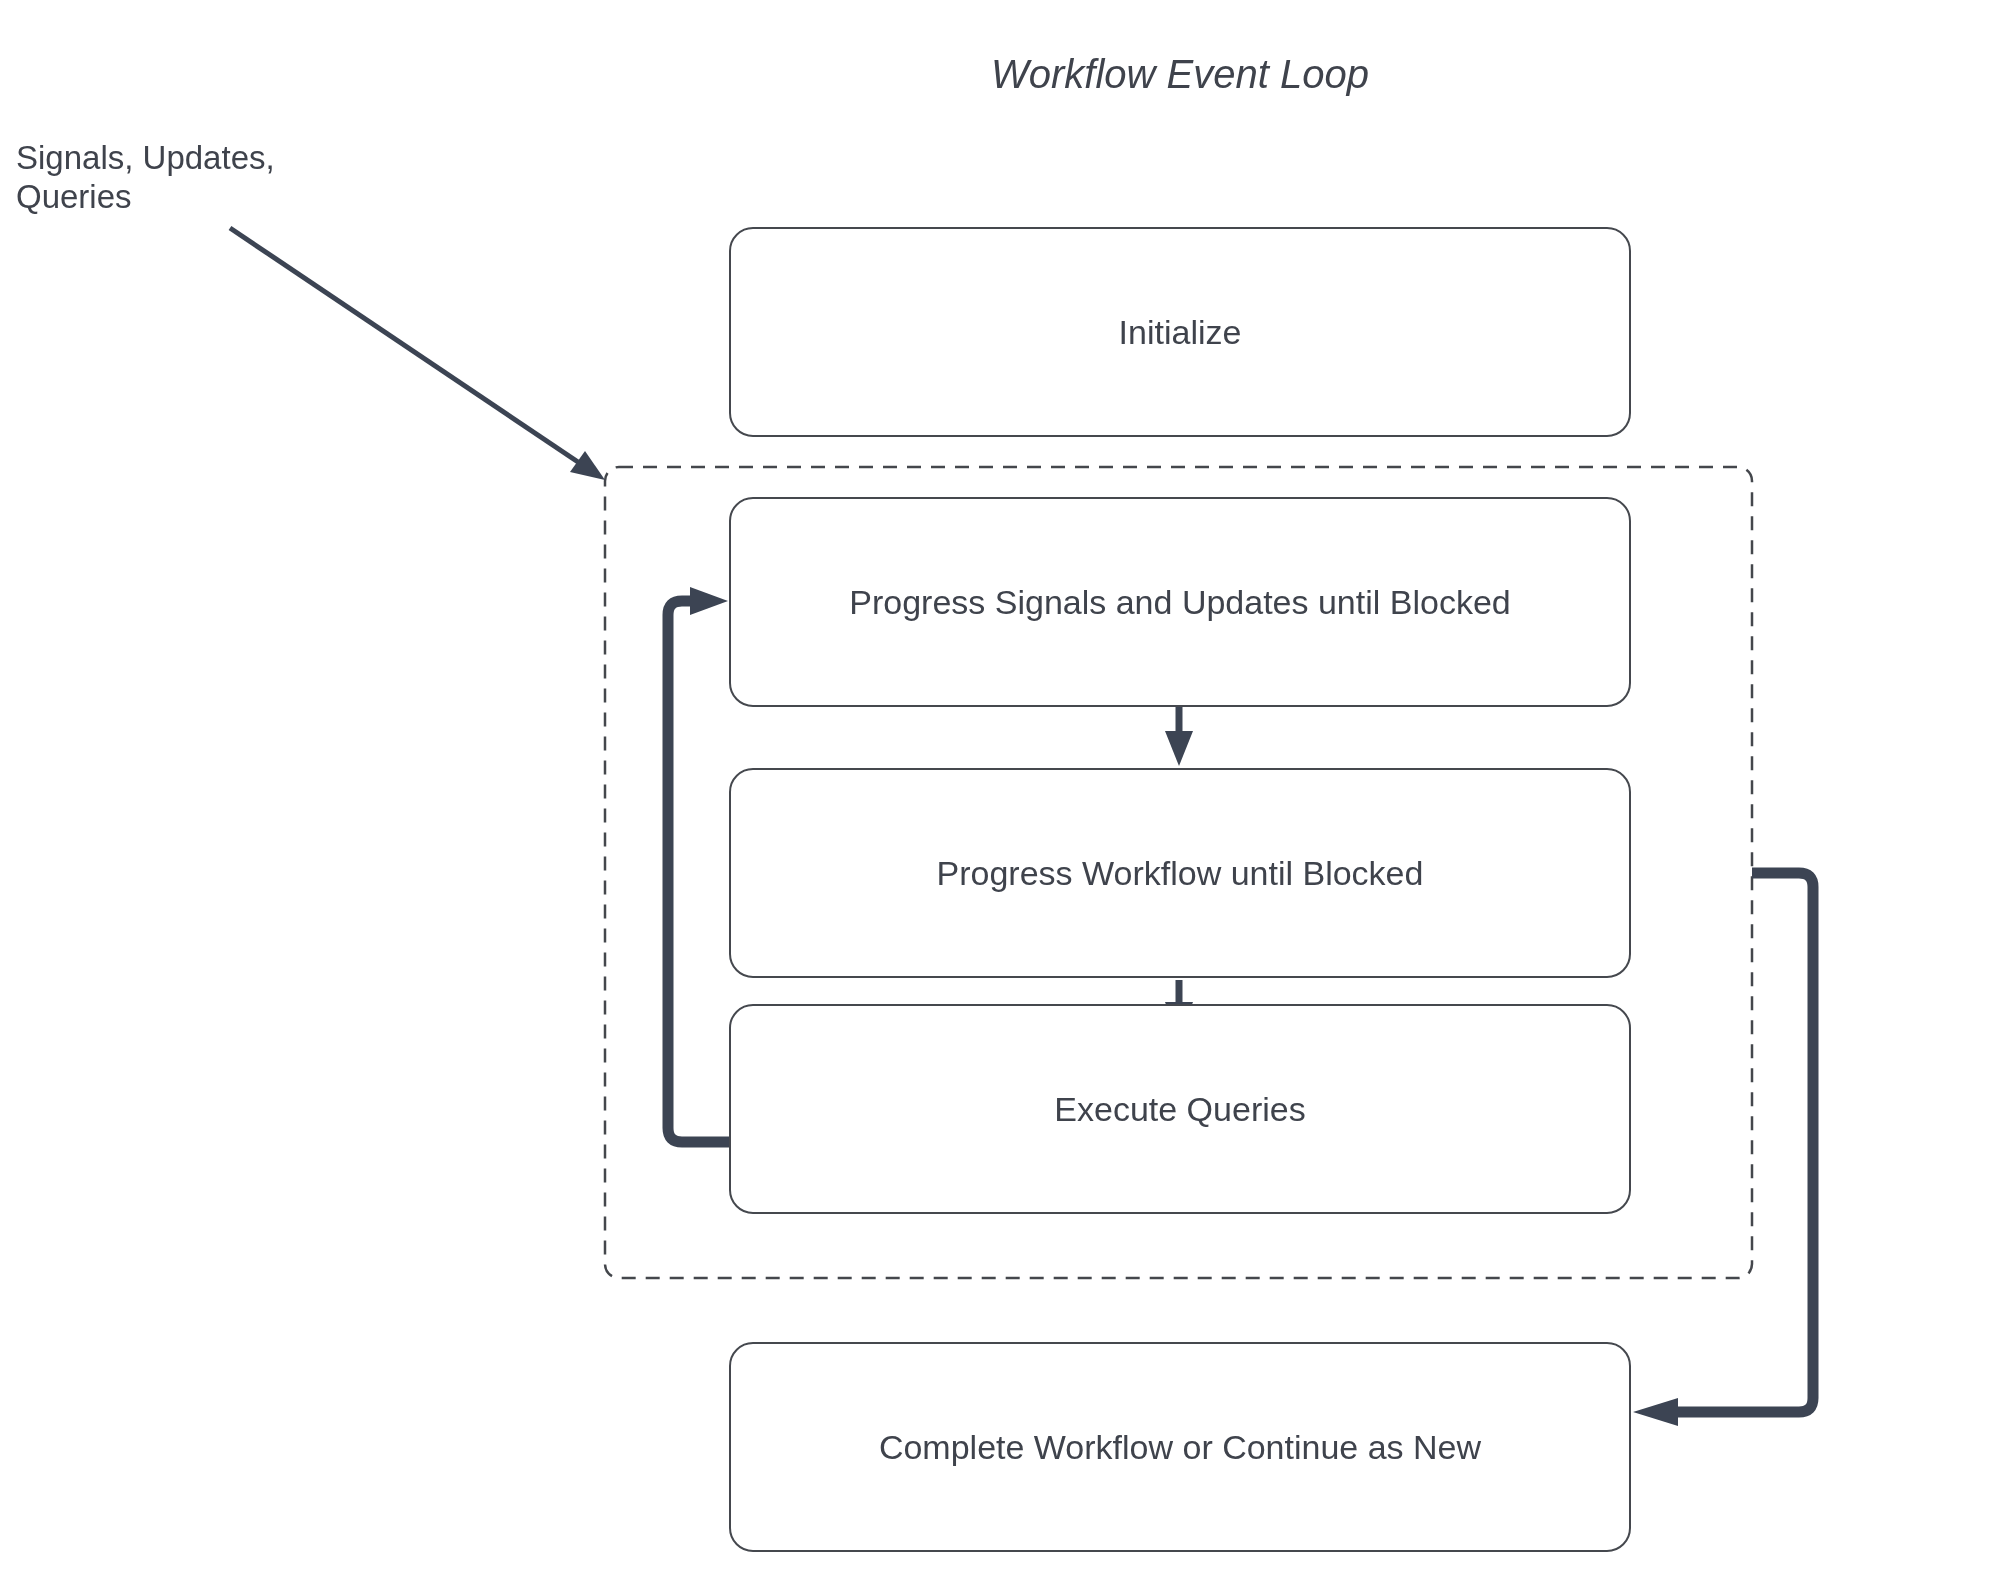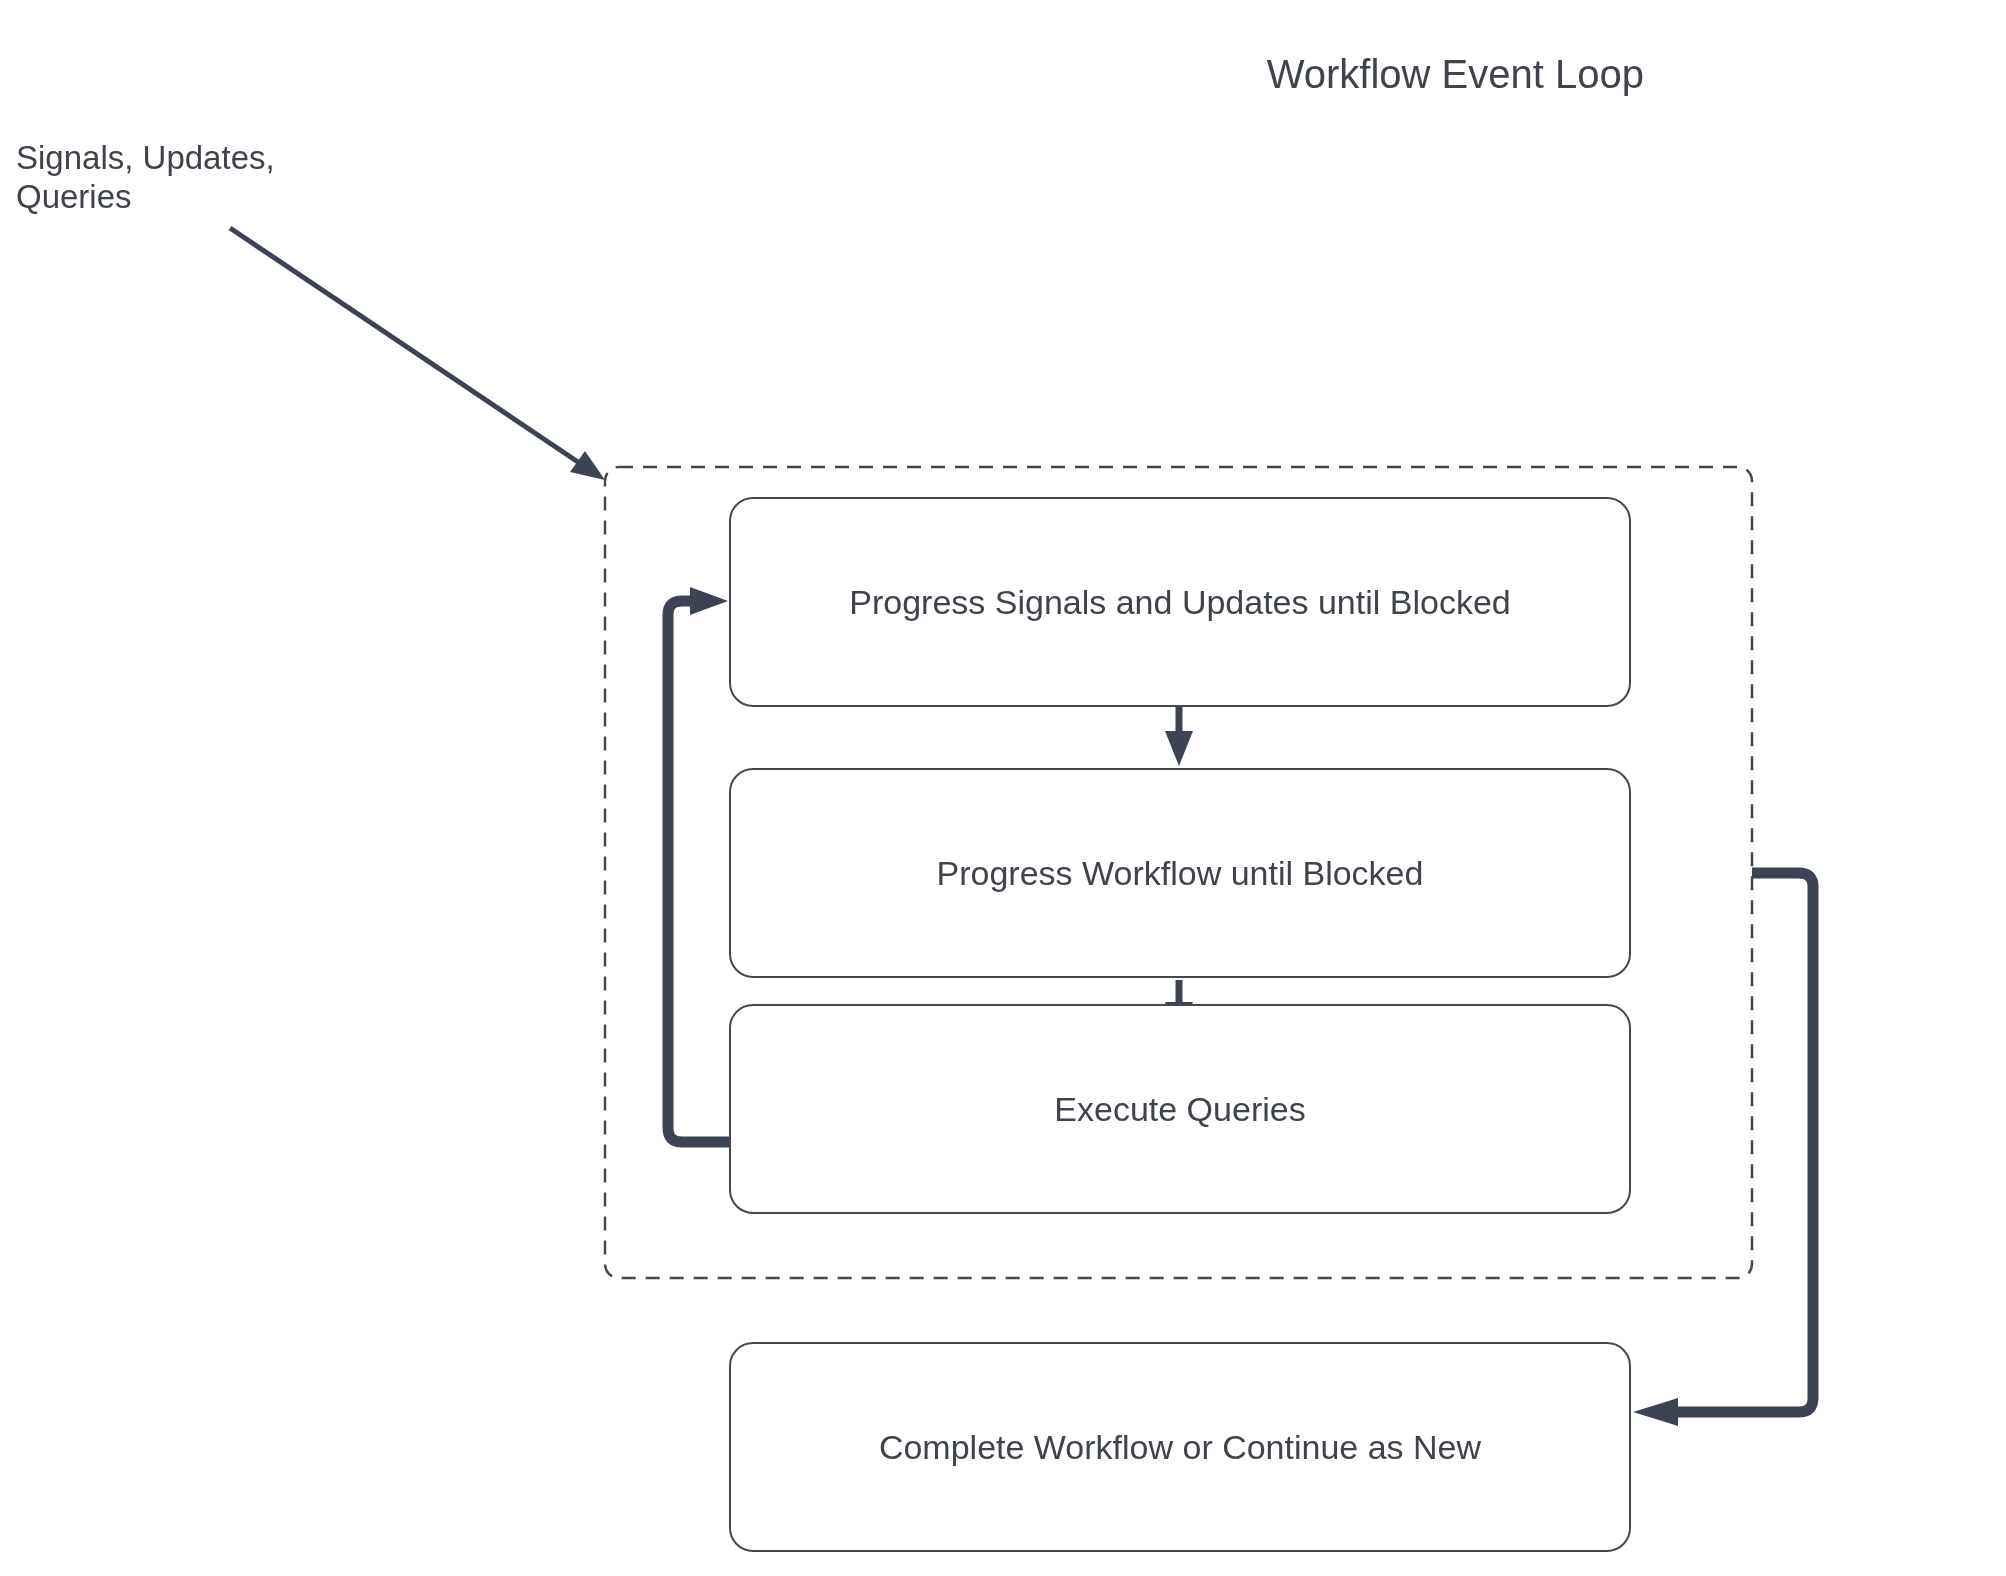--- a/index.html
+++ b/index.html
@@ -57,25 +57,26 @@
     color: var(--text, #3f434c);
     padding: 0 30px;
   }
   .node.initialize        { top: 227px; }
   .node.progress-signals  { top: 497px; }
   .node.progress-workflow { top: 768px; }
   .node.execute-queries   { top: 1004px; }
   .node.complete          { top: 1342px; }
   .diagram-title {
     position: absolute;
-    left: 644px;
+    left: 680px;
     top: 52px;
     width: 1000px;
-    text-align: right;
+    text-align: center;
     font-size: 40px;
+    font-style: italic;
     color: var(--text, #3f434c);
   }
   .side-label {
     position: absolute;
     left: 16px;
     top: 138px;
     width: 300px;
     font-size: 33px;
     line-height: 39px;
     color: var(--text, #3f434c);
@@ -116,20 +117,23 @@
     </g>
   </svg>
 
   <div class="diagram-title">Workflow Event Loop</div>
 
   <div class="side-label">
     <span>Signals, Updates,</span><br>
     <span>Queries</span>
   </div>
 
+  <div class="node initialize">
+    <span>Initialize</span>
+  </div>
 
   <div class="node progress-workflow">
     <span>Progress Workflow until Blocked</span>
   </div>
 
   <div class="node progress-signals">
     <span>Progress Signals and Updates until Blocked</span>
   </div>
 
   <div class="node execute-queries">

